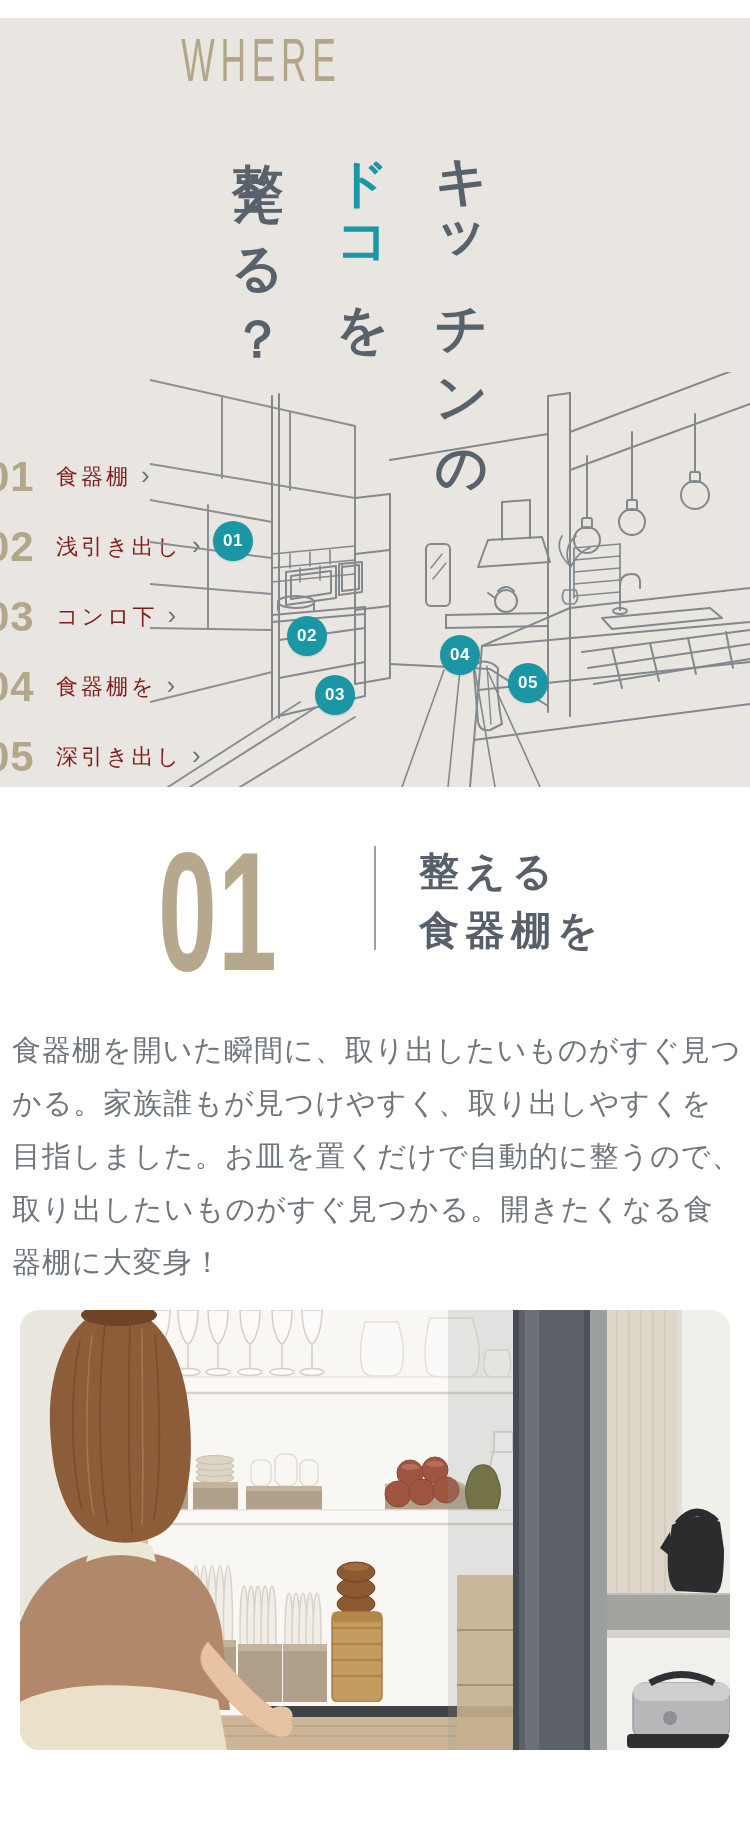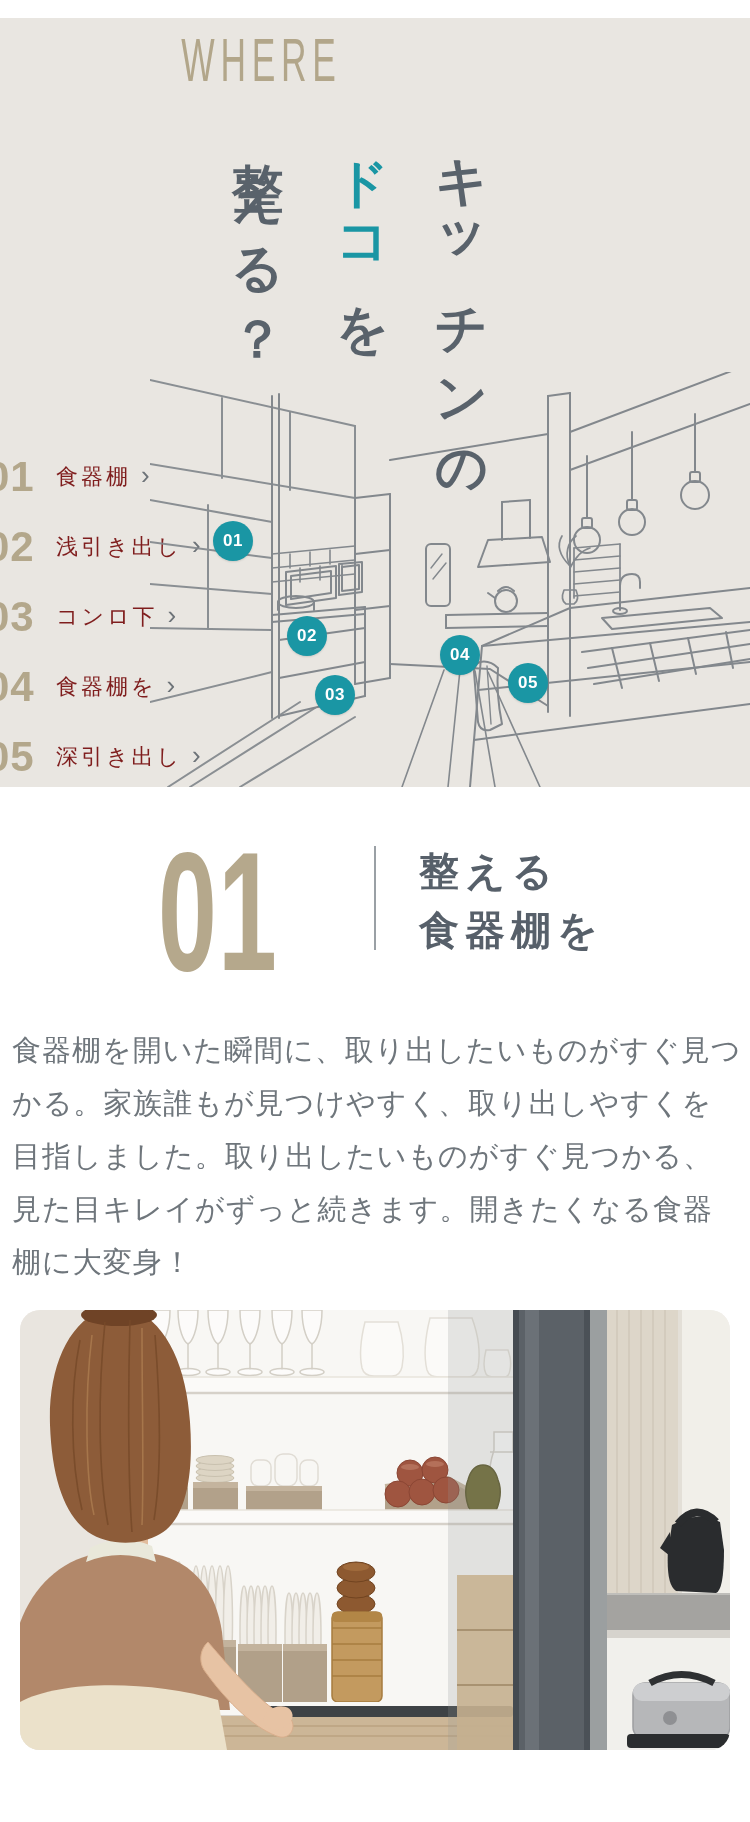--- a/index.html
+++ b/index.html
@@ -224,21 +224,21 @@
   <div class="map-badge badge-4">04</div>
   <div class="map-badge badge-5">05</div>
 </div>
 
 <div class="feature-num">01</div>
 <div class="title-divider"></div>
 <div class="feature-title">
   <div>整える</div>
   <div>食器棚を</div>
 </div>
-<div class="body-text">食器棚を開いた瞬間に、取り出したいものがすぐ見つかる。家族誰もが見つけやすく、取り出しやすくを目指しました。取り出したいものがすぐ見つかる、見た目キレイがずっと続きます。開きたくなる食器棚に大変身！</div>
+<div class="body-text">食器棚を開いた瞬間に、取り出したいものがすぐ見つかる。家族誰もが見つけやすく、取り出しやすくを目指しました。お皿を置くだけで自動的に整うので、取り出したいものがすぐ見つかる。開きたくなる食器棚に大変身！</div>
 
 <div class="photo">
 <svg width="710" height="440" viewBox="0 0 710 440">
 
   <rect x="0" y="0" width="100" height="440" fill="#e9e5df"></rect>
   <rect x="100" y="0" width="12" height="440" fill="#62666a"></rect>
 
   <rect x="112" y="0" width="381" height="440" fill="#f8f7f4"></rect>
   <rect x="112" y="0" width="14" height="440" fill="#edebe6"></rect>
   <line x1="121" y1="90" x2="121" y2="380" stroke="#ddd8d0" stroke-width="2" stroke-dasharray="2 14"></line>

